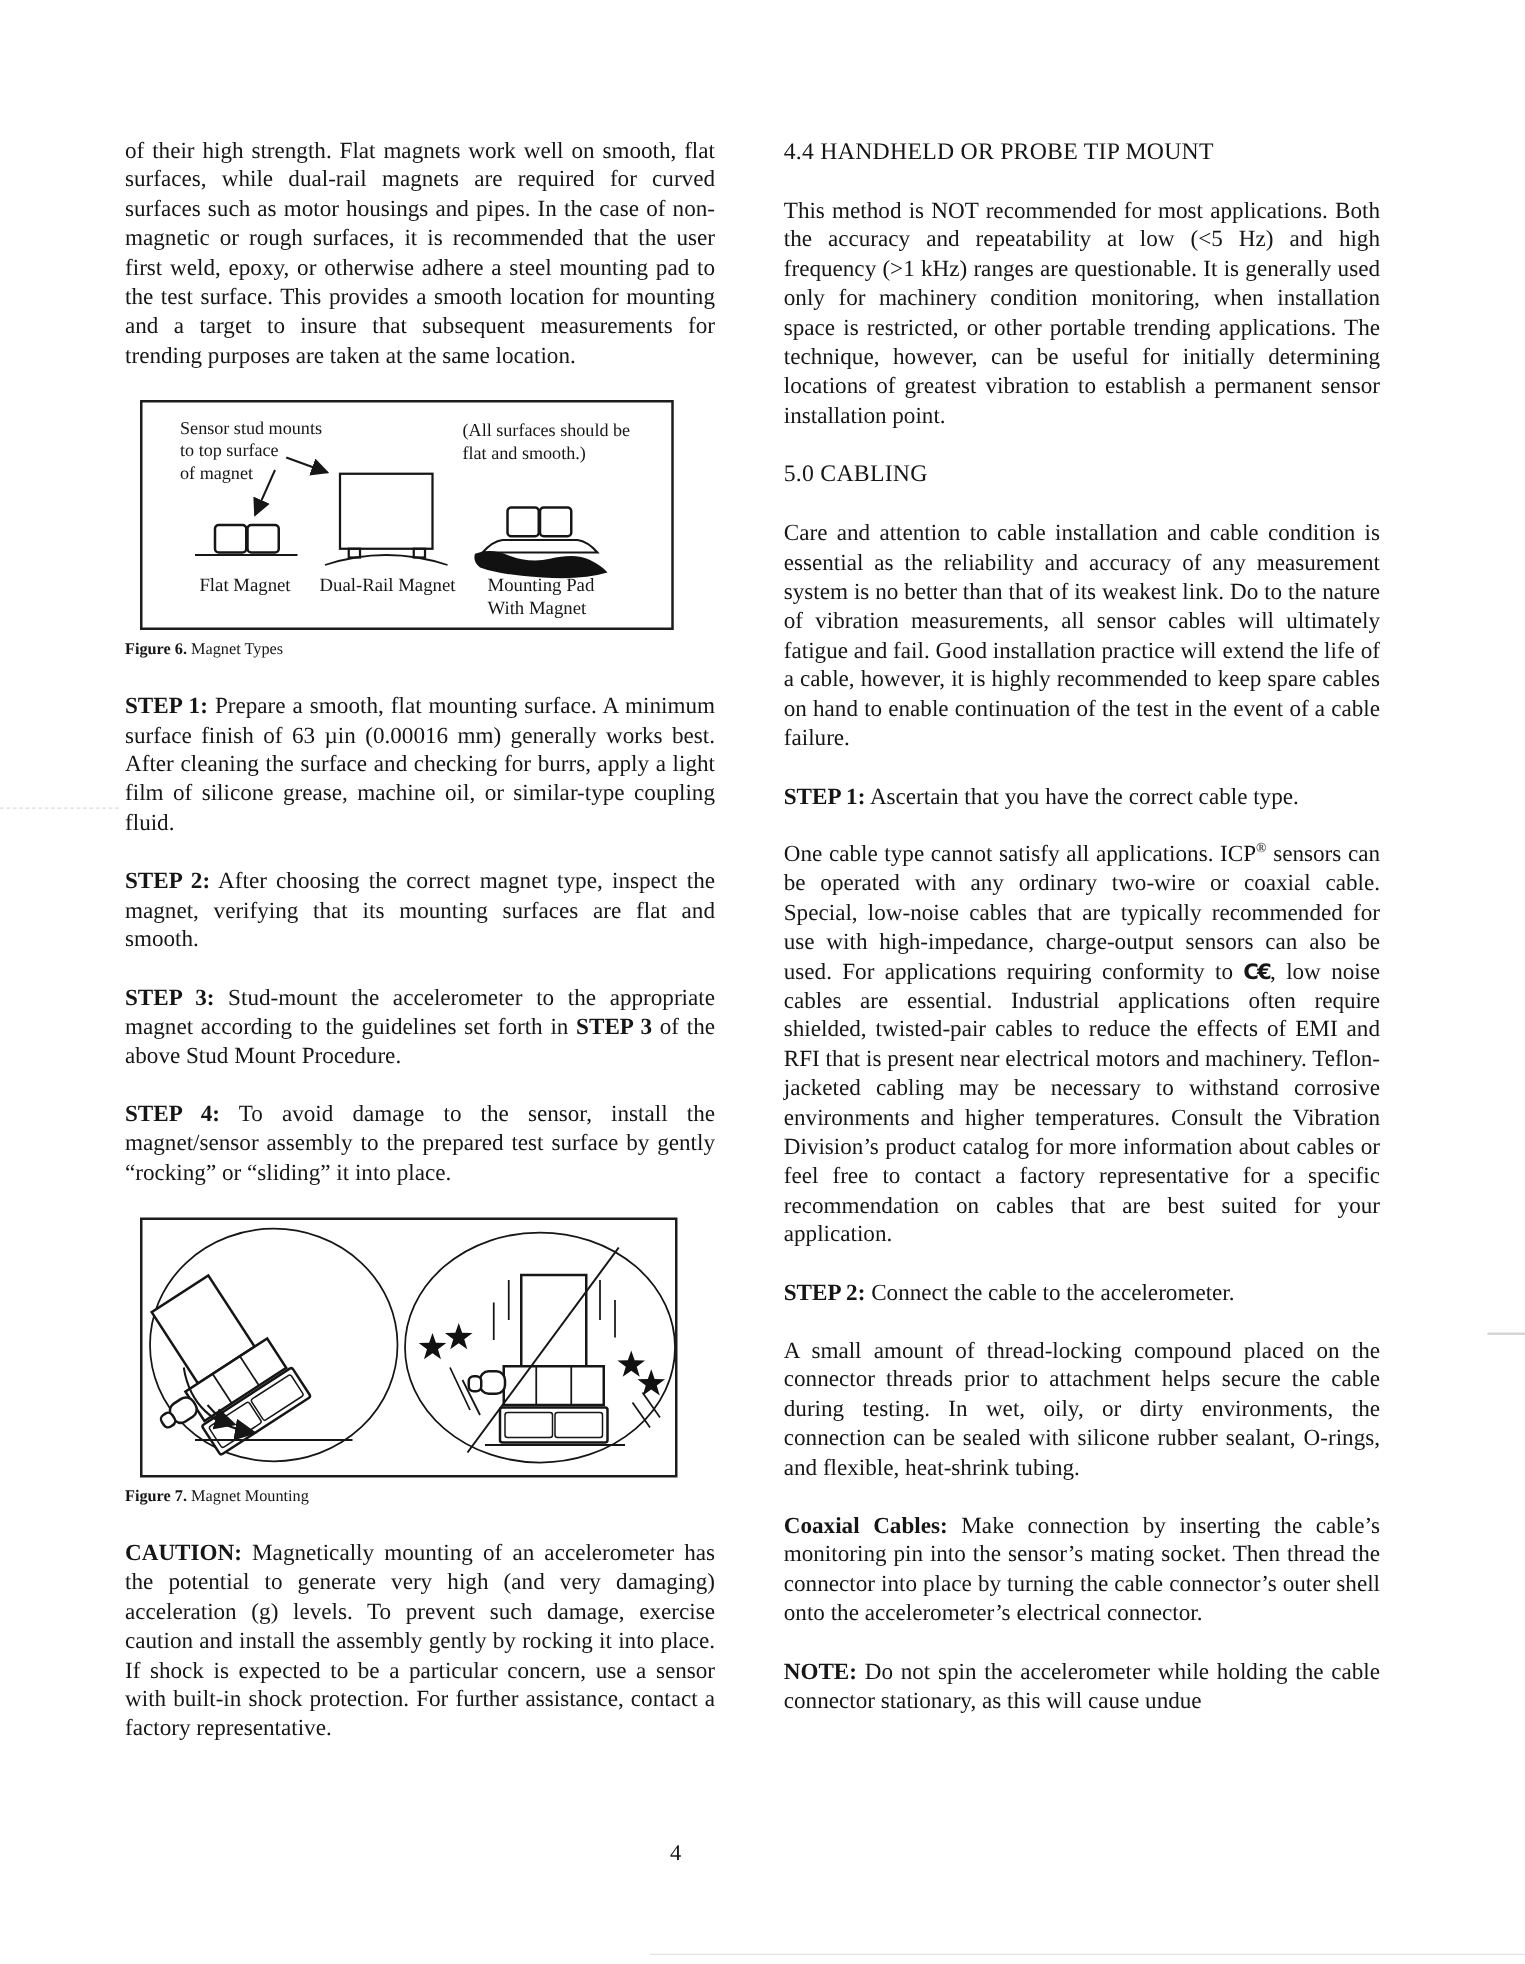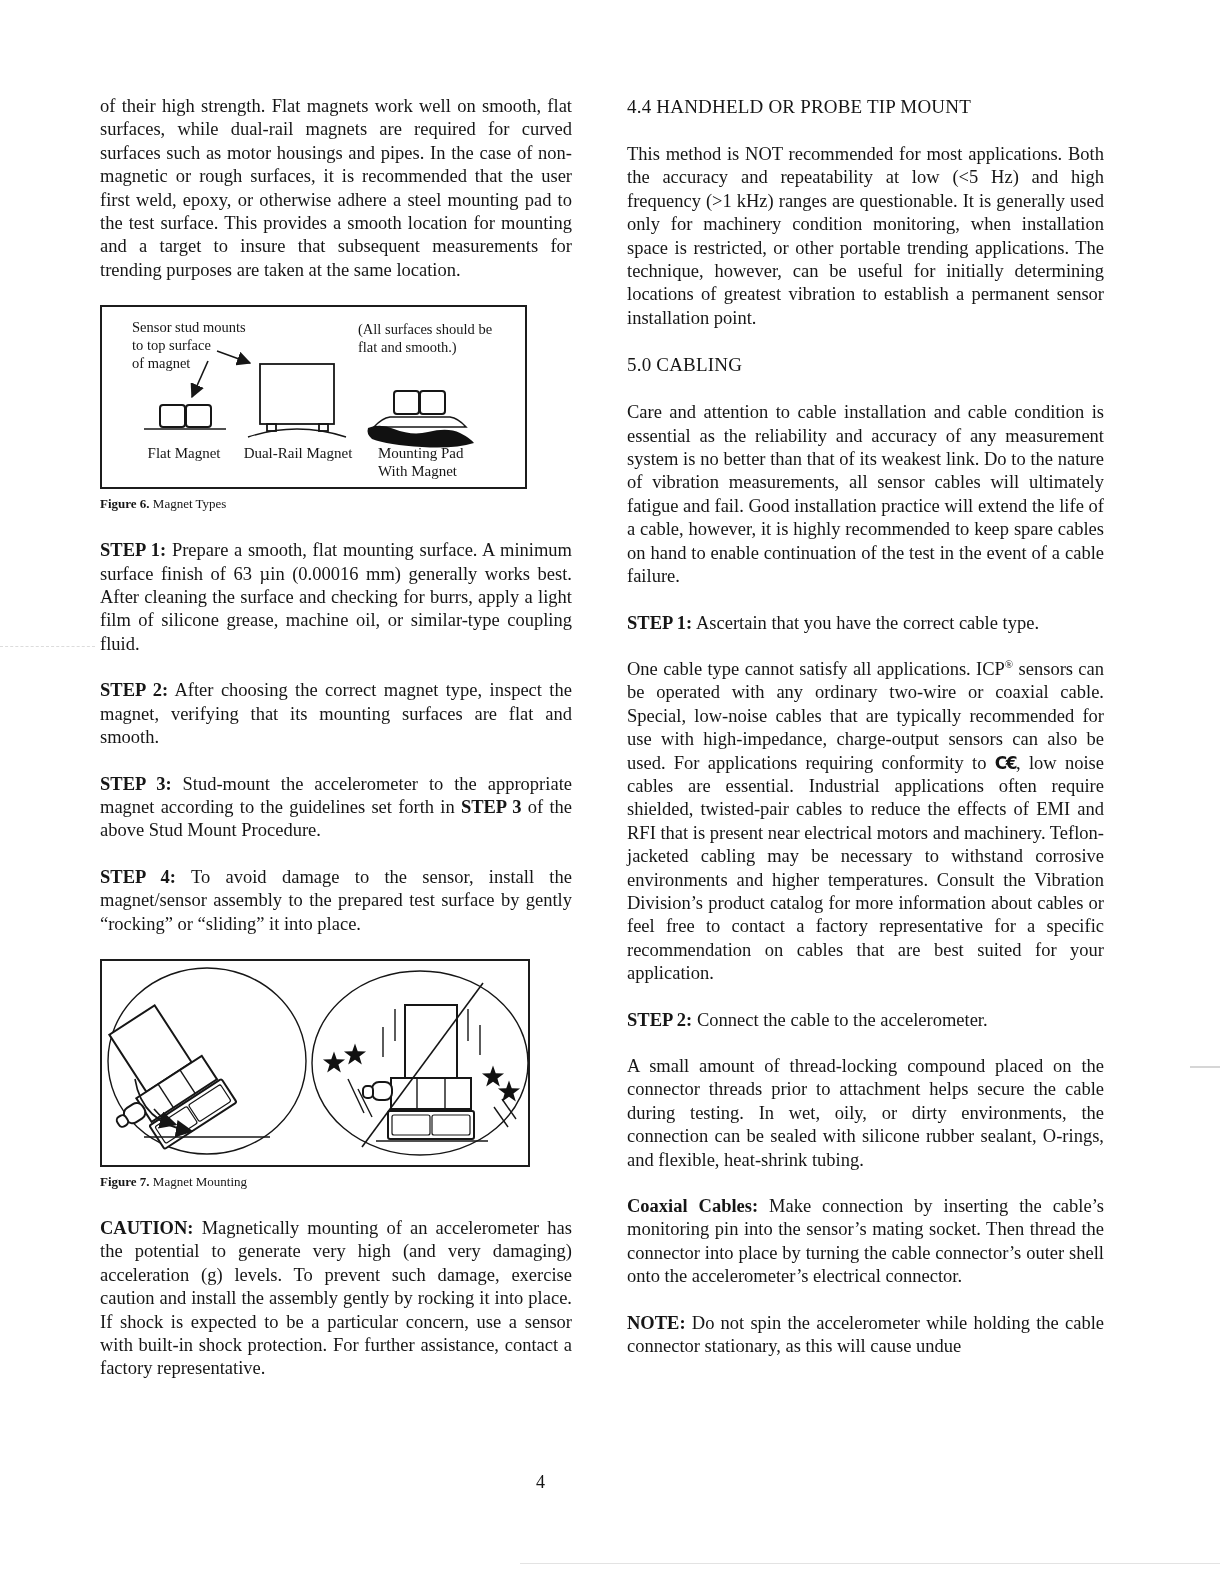--- a/index.html
+++ b/index.html
@@ -1,28 +1,28 @@
 <!DOCTYPE html>
 <html><head>
 <meta charset="utf-8">
 <style>
   html,body{margin:0;padding:0;}
   body{
     width:1220px;height:1571px;position:relative;background:#ffffff;
     font-family:"Liberation Serif","DejaVu Serif",serif;color:#161616;
     -webkit-font-smoothing:antialiased;
   }
-  .col{position:absolute;top:95px;}
+  .col{position:absolute;top:110px;}
   #left-col{left:100px;width:472px;}
   #right-col{left:627px;width:477px;}
   p.body{font-size:18.5px;line-height:23.4px;text-align:justify;margin:0 0 23px 0;}
   .b{font-weight:bold;}
   .i{}
   h2.sect{font-size:19px;line-height:24px;font-weight:normal;margin:0 0 24px 0;letter-spacing:0.2px;}
-  .figure-box{border:2px solid #1c1c1c;background:#fff;margin:1px 0 2px 0;}
+  .figure-box{border:2px solid #1c1c1c;background:#fff;margin:1px 0 2px 12px;}
   #fig6-box{width:423px;height:180px;margin-top:1px;}
   #fig7-box{width:426px;height:204px;margin-top:0px;}
   .caption{font-size:13px;line-height:25px;margin:2px 0 23px 0;text-align:left;}
   .gap-lg{margin-bottom:26px;}
   sup.reg{font-size:11px;line-height:0;vertical-align:super;}
   .ce-mark{font-family:"DejaVu Sans",sans-serif;font-weight:700;letter-spacing:-1.5px;font-size:17px;}
   #page-number{position:absolute;left:536px;top:1472px;font-size:18px;}
   .artifact{position:absolute;}
   #artifact-left-dashes{left:0;top:646px;width:95px;border-top:1px dashed #dcdcdc;height:0;}
   #artifact-right-dash{left:1190px;top:1066px;width:30px;height:2px;background:#d6d6d6;}

